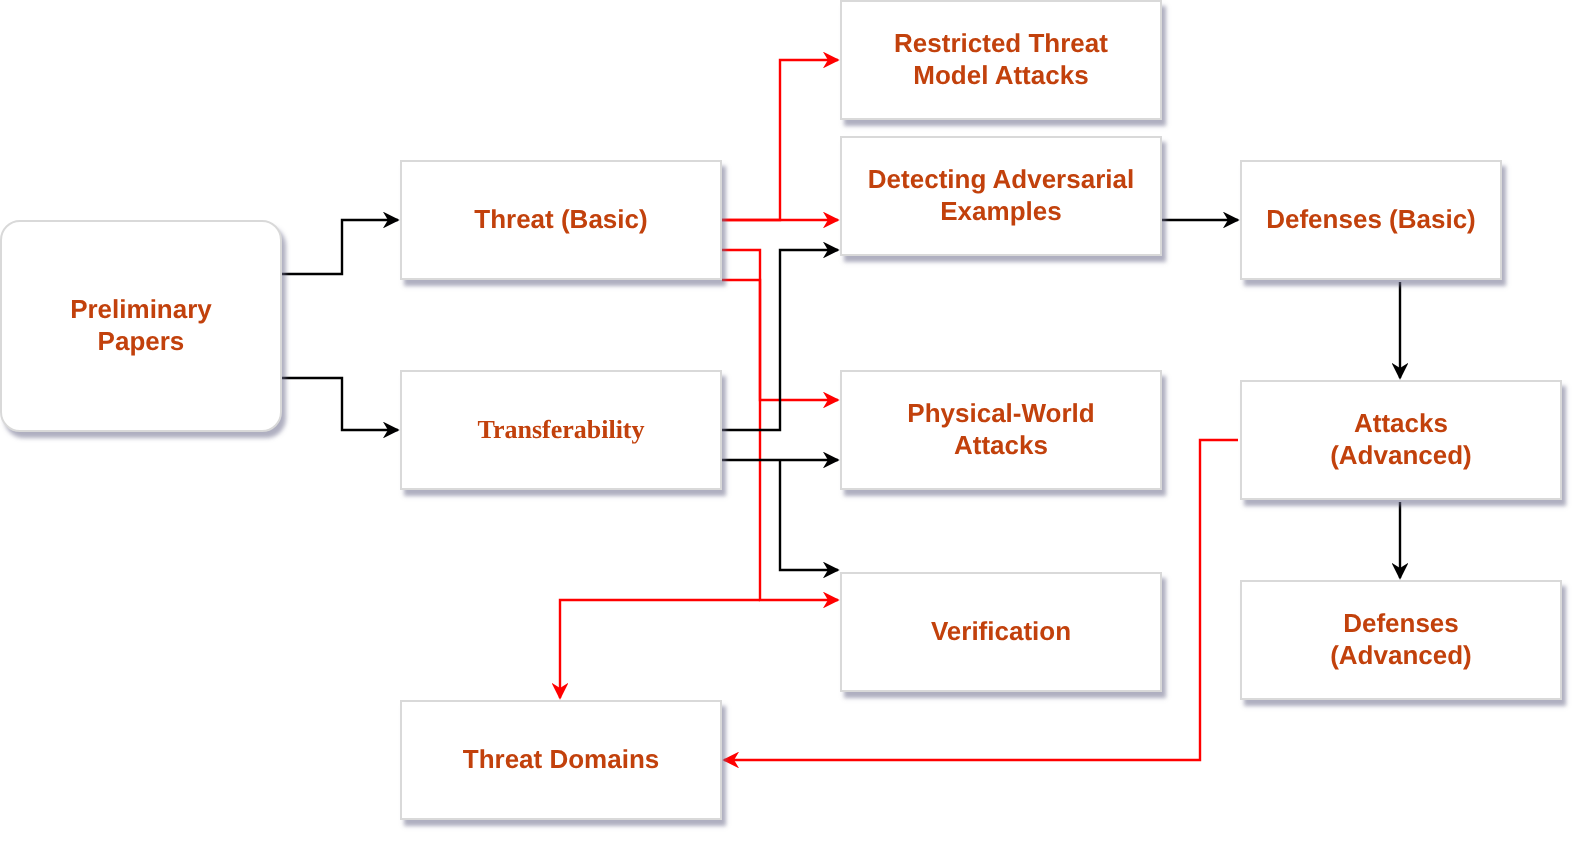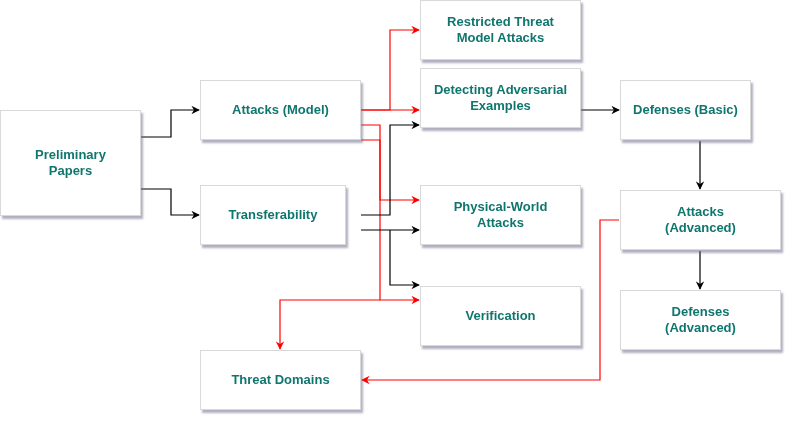--- a/index.html
+++ b/index.html
@@ -3,21 +3,21 @@
   <meta charset="utf-8">
   <style>
     html, body { margin: 0; padding: 0; background: #ffffff; }
     body { width: 795px; height: 426px; position: relative; overflow: hidden;
            font-family: "Liberation Sans", sans-serif; }
     .node {
       position: absolute; box-sizing: border-box;
       background: #ffffff; border: 1px solid #d9d9d9;
       box-shadow: 2px 3px 2px rgba(110,110,140,0.55);
       display: flex; align-items: center; justify-content: center; text-align: center;
-      color: #0f766e; font-weight: bold; font-size: 13px; line-height: 16px;
+      color: #c2410c; font-weight: bold; font-size: 13px; line-height: 16px;
       white-space: pre-line;
     }
     svg.edges { position: absolute; left: 0; top: 0; }
   </style>
 </head>
 <body>
 
 <svg class="edges" width="795" height="426">
   <defs>
     <marker id="ab" viewBox="0 0 10 10" refX="9" refY="5" markerWidth="7" markerHeight="7" orient="auto">
@@ -52,24 +52,24 @@
     <path stroke="#000" marker-end="url(#ab)" d="M581,110 H619"></path>
 
     <path stroke="#000" marker-end="url(#ab)" d="M700,141 V189"></path>
 
     <path stroke="#000" marker-end="url(#ab)" d="M700,251 V289"></path>
 
     <path stroke="#ff0000" marker-end="url(#ar)" d="M619,220 H600 V380 H362"></path>
   </g>
 </svg>
 
-<div class="node" style="left:0;top:110px;width:141px;height:106px;">Preliminary
+<div class="node" style="left:0;top:110px;width:141px;height:106px;border-radius:10px;">Preliminary
 Papers</div>
-<div class="node" style="left:200px;top:80px;width:161px;height:60px;">Attacks (Model)</div>
-<div class="node" style="left:200px;top:185px;width:146px;height:60px;">Transferability</div>
+<div class="node" style="left:200px;top:80px;width:161px;height:60px;">Threat (Basic)</div>
+<div class="node" style="left:200px;top:185px;width:161px;height:60px;font-family:Liberation Serif, serif;">Transferability</div>
 <div class="node" style="left:420px;top:0;width:161px;height:60px;">Restricted Threat
 Model Attacks</div>
 <div class="node" style="left:420px;top:68px;width:161px;height:60px;">Detecting Adversarial
 Examples</div>
 <div class="node" style="left:420px;top:185px;width:161px;height:60px;">Physical-World
 Attacks</div>
 <div class="node" style="left:420px;top:270px;width:161px;height:60px;margin-top:16px;">Verification</div>
 <div class="node" style="left:200px;top:350px;width:161px;height:60px;">Threat Domains</div>
 <div class="node" style="left:620px;top:80px;width:131px;height:60px;">Defenses (Basic)</div>
 <div class="node" style="left:620px;top:190px;width:161px;height:60px;">Attacks

